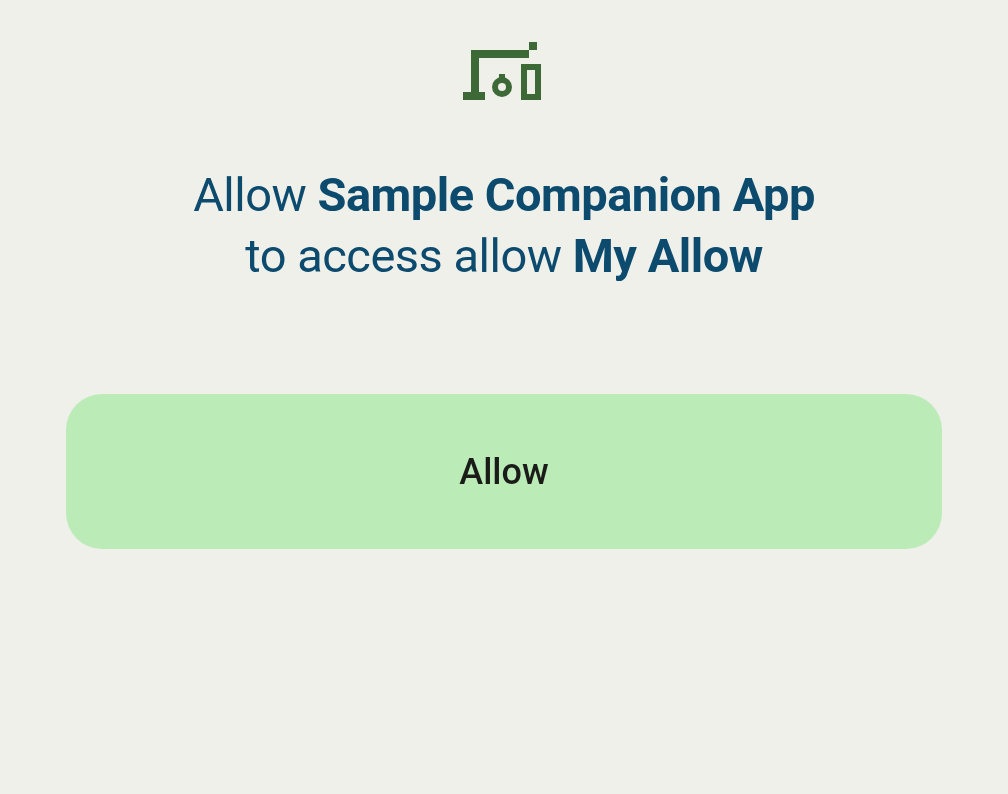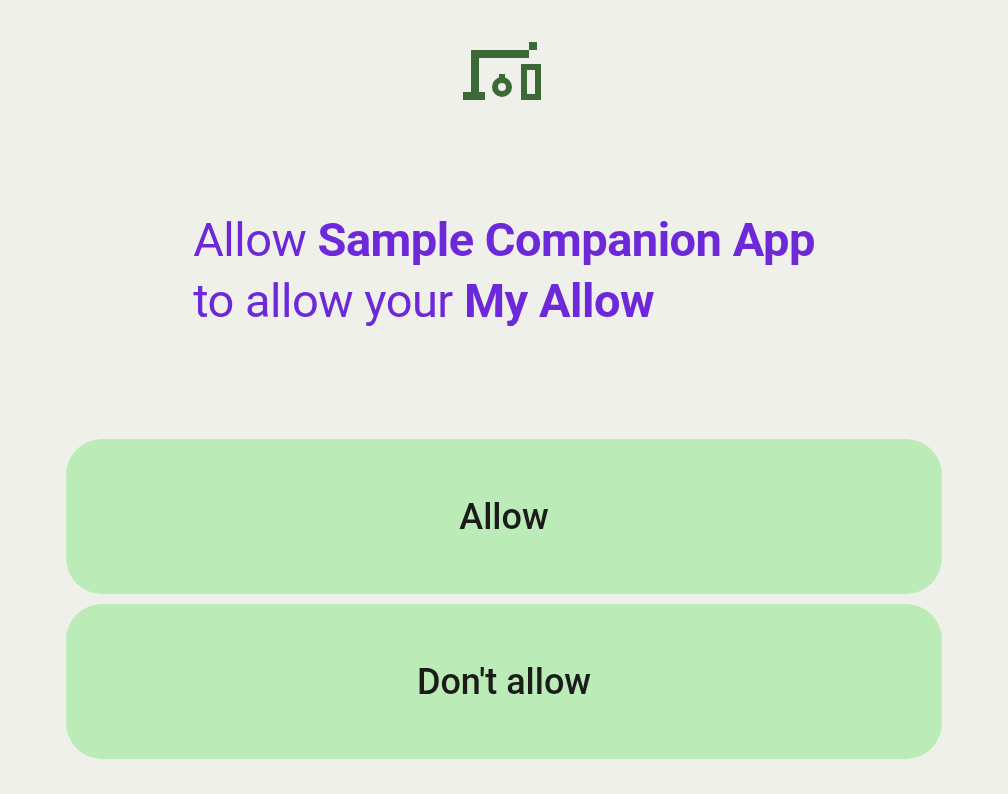--- a/index.html
+++ b/index.html
@@ -15,26 +15,26 @@
       display: flex;
       flex-direction: column;
       align-items: center;
       padding-top: 42px;
     }
     .icon-wrap {
       margin-bottom: 60px;
     }
     .title {
       font-size: 47px;
-      color: #6d28d9;
+      color: #0c4a6e;
+      text-align: center;
       line-height: 1.3;
       font-weight: 400;
       letter-spacing: -0.5px;
       margin-bottom: 108px;
-      margin-top: 45px;
     }
     .title .bold {
       font-weight: 700;
     }
     .buttons {
       display: flex;
       flex-direction: column;
       gap: 10px;
       width: 876px;
     }
@@ -63,23 +63,20 @@
 
     <path d="M 58 22 L 78 22 L 78 58 L 58 58 Z M 64 28 L 64 52 L 72 52 L 72 28 Z" fill="#3d6937"></path>
 
     <circle cx="39" cy="45" r="7" stroke="#3d6937" stroke-width="6" fill="none"></circle>
     <rect x="36" y="32" width="6" height="6" fill="#3d6937"></rect>
   </svg>
 </div>
 
 <div class="title">
   <span>Allow </span><span class="bold">Sample Companion App</span><br>
-  <span> to allow your </span><span class="bold">My Allow</span>
+  <span> to access allow </span><span class="bold">My Allow</span>
 </div>
 
 <div class="buttons">
   <button class="btn">
     <span>Allow</span>
   </button>
-  <button class="btn">
-    <span>Don't allow</span>
-  </button>
 </div>
 
 </body></html>

